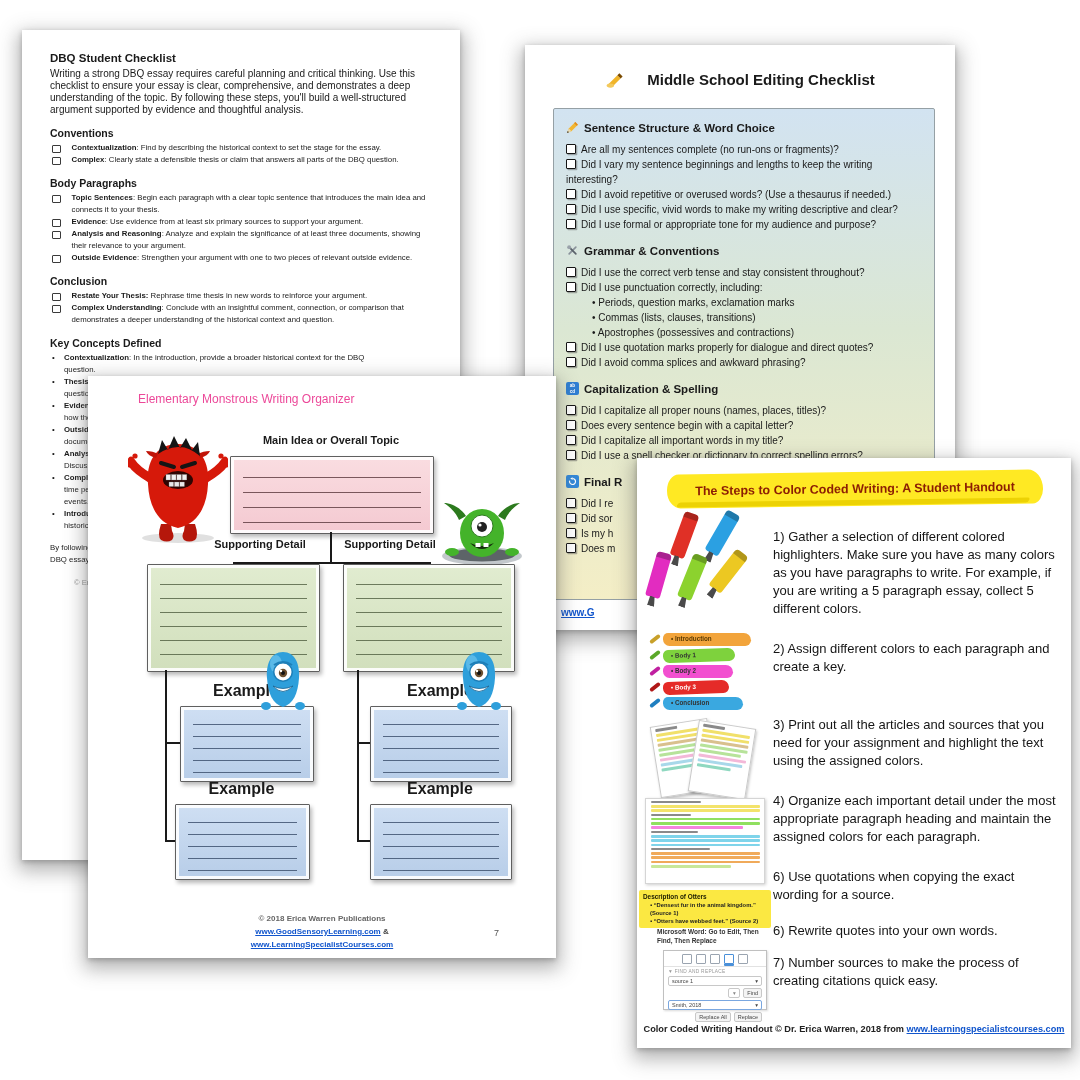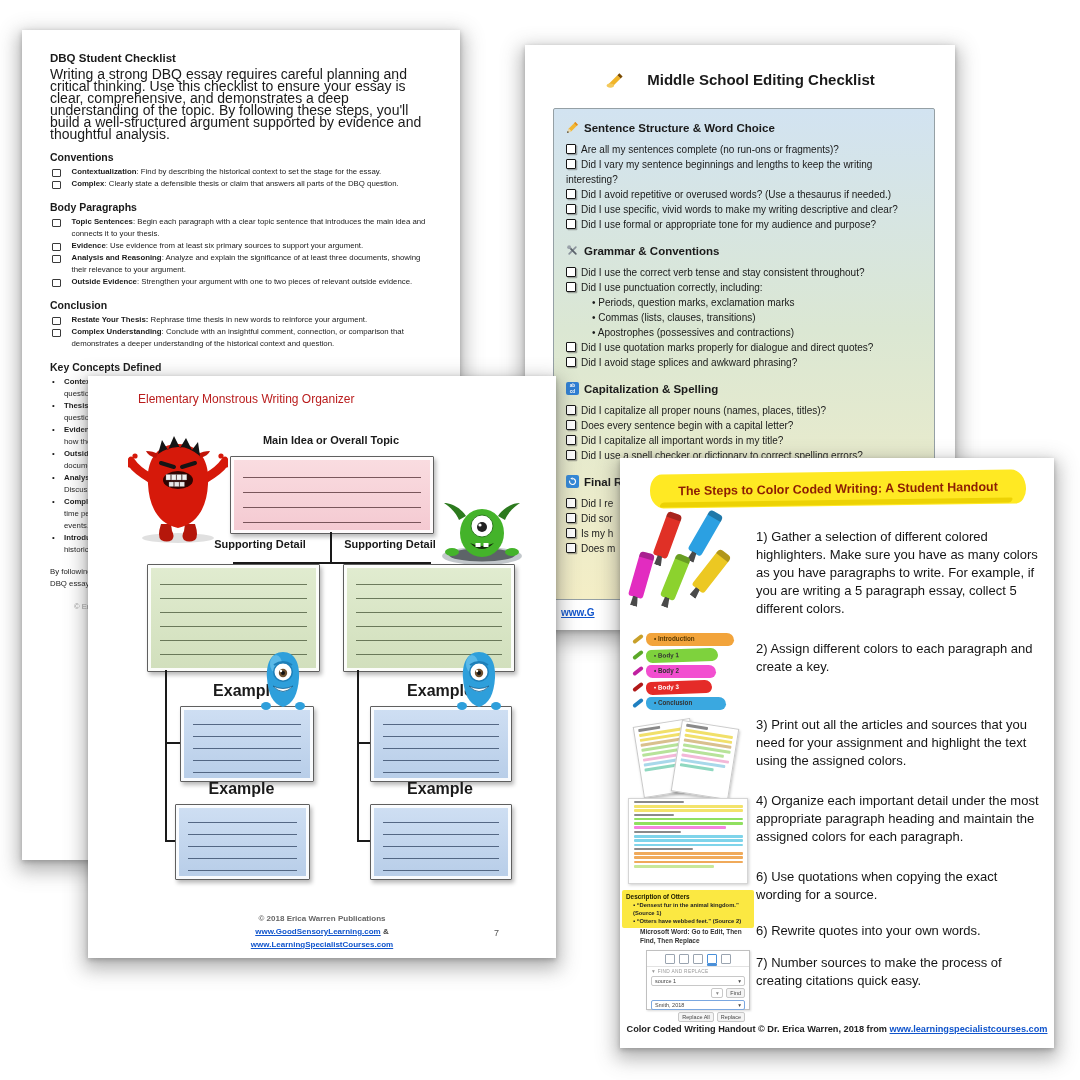--- a/index.html
+++ b/index.html
@@ -4,21 +4,21 @@
 <style>
   html,body{margin:0;padding:0}
   body{width:1080px;height:1080px;position:relative;background:#ffffff;
        font-family:"Liberation Sans", sans-serif;overflow:hidden;color:#1a1a1a}
   .page{position:absolute;background:#fff;box-shadow:0 7px 18px 4px rgba(90,90,90,.45),0 2px 5px rgba(0,0,0,.25)}
 
   
   .page1{left:22px;top:30px;width:438px;height:830px;z-index:1;box-sizing:border-box;
          padding:22px 24px 0 28px}
   .p1-title{font-size:11.5px;font-weight:bold;margin:0 0 4px}
-  .p1-body{font-size:14px;line-height:12px}
+  .p1-body{font-size:10px;line-height:12px}
   .p1-h{font-size:10.5px;font-weight:bold;margin:11px 0 3px}
   .p1-item{display:flex;gap:11px;font-size:7.8px;line-height:12px;padding-left:2px}
   .cbx{flex:0 0 auto;width:6.5px;height:6.5px;border:1.1px solid #3a3a3a;border-radius:1px;
        background:#fff;margin-top:2.5px}
   .p1-kc{display:flex;gap:6px;font-size:7.8px;line-height:12px;padding-left:2px}
   .p1-kc .bl{flex:0 0 auto;width:6px}
   .p1-close{font-size:7.8px;line-height:12px;margin-top:10px}
   .p1-copy{font-size:7.6px;color:#9a9a9a;margin:12px 0 0 24px}
 
   
@@ -37,42 +37,42 @@
   .p2-link{position:absolute;left:36px;top:562px;font-size:10px;font-weight:bold;
            color:#1155cc;text-decoration:underline}
   .ic{display:inline-flex;width:13px;height:13px;align-items:center;justify-content:center}
   .ic-abcd{width:13px;height:13px;border-radius:2px;background:#2f7fd4;color:#fff;
            font-size:4.6px;line-height:6px;font-weight:bold;text-align:center;padding-top:1px;box-sizing:border-box}
   .ic-final{width:13px;height:13px;border-radius:2px;background:#3388d8;display:flex;
             align-items:center;justify-content:center}
 
   
   .page3{left:88px;top:376px;width:468px;height:582px;z-index:3}
-  .p3-title{position:absolute;left:50px;top:16px;font-size:12px;color:#b91c1c}
+  .p3-title{position:absolute;left:50px;top:16px;font-size:12px;color:#ec4899}
   .olabel{position:absolute;font-weight:600;color:#1a1a1a;text-align:center;font-size:11px}
   .olabel.example{font-size:16px}
   .obox{position:absolute;border:1px solid #5f5f5f;border-radius:1px;
         box-shadow:inset 0 0 0 3px rgba(255,255,255,.9),2px 3px 4px rgba(0,0,0,.28)}
   .obox .lines{position:absolute;left:12px;right:12px;top:6px;bottom:5px}
   .box-pink{background:linear-gradient(180deg,#fadde1,#f4c9d1)}
   .box-pink .lines{background:repeating-linear-gradient(to bottom,transparent 0 14px,rgba(90,55,60,.8) 14px 15px)}
   .box-green{background:linear-gradient(180deg,#e1ecd0,#d1dfbc)}
   .box-green .lines{background:repeating-linear-gradient(to bottom,transparent 0 13px,rgba(70,85,55,.75) 13px 14px)}
   .box-blue{background:linear-gradient(180deg,#cfdff3,#b7cde8)}
   .box-blue .lines{background:repeating-linear-gradient(to bottom,transparent 0 11px,rgba(55,75,105,.8) 11px 12px)}
   .cline{position:absolute;background:#1a1a1a}
   .p3-footer{position:absolute;left:0;right:0;top:536px;text-align:center;font-size:8px;line-height:13px}
   .p3-footer .c{color:#666;font-weight:600}
   .p3-footer a{color:#1155cc;font-weight:bold;text-decoration:underline}
   .p3-footer .amp{color:#444;font-weight:600}
   .p3-pagenum{position:absolute;left:406px;top:552px;font-size:9px;color:#555}
   .monster{position:absolute}
 
   
-  .page4{left:620px;top:458px;width:434px;height:590px;z-index:4}
+  .page4{left:637px;top:458px;width:434px;height:590px;z-index:4}
   .h-titlewrap{position:absolute;left:30px;top:14px;width:376px;height:34px;transform:rotate(-.8deg)}
   .h-swash{position:absolute;inset:0;background:#ffe923;border-radius:16px 20px 14px 18px/22px 26px 20px 24px}
   .h-swash::after{content:"";position:absolute;left:10px;right:14px;bottom:1px;height:5px;
                   background:#ecd204;border-radius:3px;transform:skewX(-25deg)}
   .h-title{position:absolute;inset:0;display:flex;align-items:center;justify-content:center;
            font-size:12.5px;font-weight:bold;color:#8c1d04}
   .h-steps{position:absolute;left:136px;top:70px;width:290px;font-size:13px;line-height:18px;color:#151515}
   .h-step{margin:0 0 22px}
   .h-step.s2{margin-bottom:40px}.h-step.s5{margin-bottom:18px}.h-step.s6{margin-bottom:14px}
   .h-footer{position:absolute;left:0;right:0;bottom:14px;text-align:center;font-size:9.2px;font-weight:600;color:#222}
@@ -278,21 +278,21 @@
           </svg>
       </span>
       <span>Grammar &amp; Conventions</span>
     </div>
     <div class="p2-item"><span class="cb2"></span><span>Did I use the correct verb tense and stay consistent throughout?</span></div>
     <div class="p2-item"><span class="cb2"></span><span>Did I use punctuation correctly, including:</span></div>
     <div class="p2-sub"><span>•</span> <span>Periods, question marks, exclamation marks</span></div>
     <div class="p2-sub"><span>•</span> <span>Commas (lists, clauses, transitions)</span></div>
     <div class="p2-sub"><span>•</span> <span>Apostrophes (possessives and contractions)</span></div>
     <div class="p2-item"><span class="cb2"></span><span>Did I use quotation marks properly for dialogue and direct quotes?</span></div>
-    <div class="p2-item"><span class="cb2"></span><span>Did I avoid stage splices and awkward phrasing?</span></div>
+    <div class="p2-item"><span class="cb2"></span><span>Did I avoid comma splices and awkward phrasing?</span></div>
 
     <div class="p2-h">
       <span class="ic-abcd">
           <div>ab</div>
           <div>cd</div>
         </span>
       <span>Capitalization &amp; Spelling</span>
     </div>
     <div class="p2-item"><span class="cb2"></span><span>Did I capitalize all proper nouns (names, places, titles)?</span></div>
     <div class="p2-item"><span class="cb2"></span><span>Does every sentence begin with a capital letter?</span></div>

